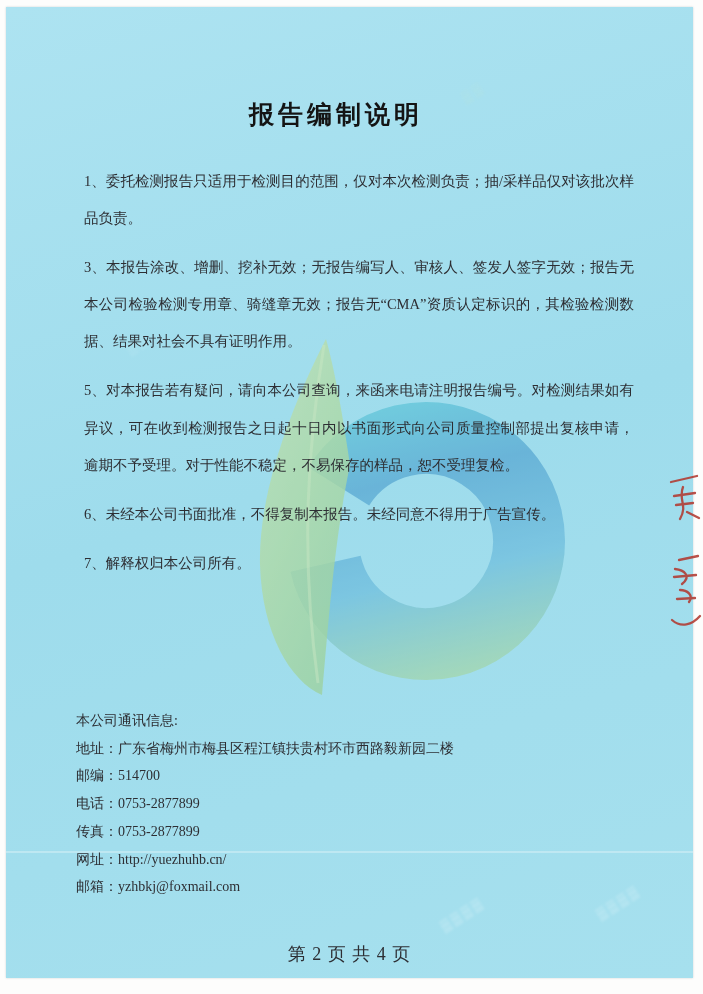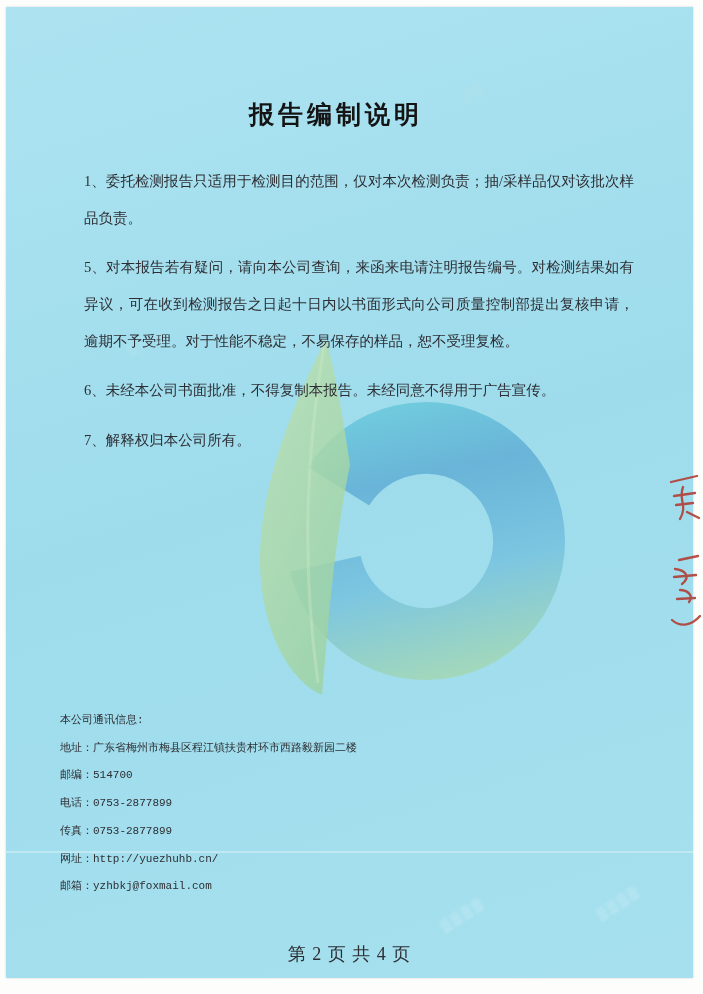--- a/index.html
+++ b/index.html
@@ -42,24 +42,23 @@
     color:var(--ink_title,#141414);
   }
   .clauses{
     position:absolute;left:66px;top:144px;width:574px;
     font-size:14.5px;line-height:37.1px;
     color:var(--ink,#2d2e33);
     text-align:justify;text-justify:inter-ideograph;
   }
   .clauses p{margin:12px;}
   .contact{
-    position:absolute;left:54px;top:700px;width:574px;
-    font-size:11px;line-height:27.7px;
+    position:absolute;left:70px;top:700px;width:574px;
+    font-size:14px;line-height:27.7px;
     color:var(--ink,#2d2e33);
-    font-family:Liberation Mono, monospace;
   }
   .contact .heading{display:block;}
   .contact .row span{display:inline;margin-top:24px;}
   .page-footer{
     position:absolute;left:0;top:935px;width:687px;
     text-align:center;font-size:18px;letter-spacing:1px;
     color:var(--ink,#2d2e33);
   }
   
   .red-marks{position:absolute;left:665px;top:472px;width:38px;height:168px;}
@@ -103,20 +102,21 @@
     <div class="streak s2">▒▒▒▒</div>
     <div class="streak s3">▒▒</div>
     <div class="streak s4">▒▒</div>
 
     <div class="crease"></div>
 
     <h1 class="doc-title">报告编制说明</h1>
 
     <div class="clauses">
       <p>1、委托检测报告只适用于检测目的范围，仅对本次检测负责；抽/采样品仅对该批次样品负责。</p>
+      <p>3、本报告涂改、增删、挖补无效；无报告编写人、审核人、签发人签字无效；报告无本公司检验检测专用章、骑缝章无效；报告无“CMA”资质认定标识的，其检验检测数据、结果对社会不具有证明作用。</p>
       <p>5、对本报告若有疑问，请向本公司查询，来函来电请注明报告编号。对检测结果如有异议，可在收到检测报告之日起十日内以书面形式向公司质量控制部提出复核申请，逾期不予受理。对于性能不稳定，不易保存的样品，恕不受理复检。</p>
       <p>6、未经本公司书面批准，不得复制本报告。未经同意不得用于广告宣传。</p>
       <p>7、解释权归本公司所有。</p>
     </div>
 
     <div class="contact">
       <span class="heading">本公司通讯信息:</span>
       <div class="row">
         <span>地址：</span><span>广东省梅州市梅县区程江镇扶贵村环市西路毅新园二楼</span>
       </div>

